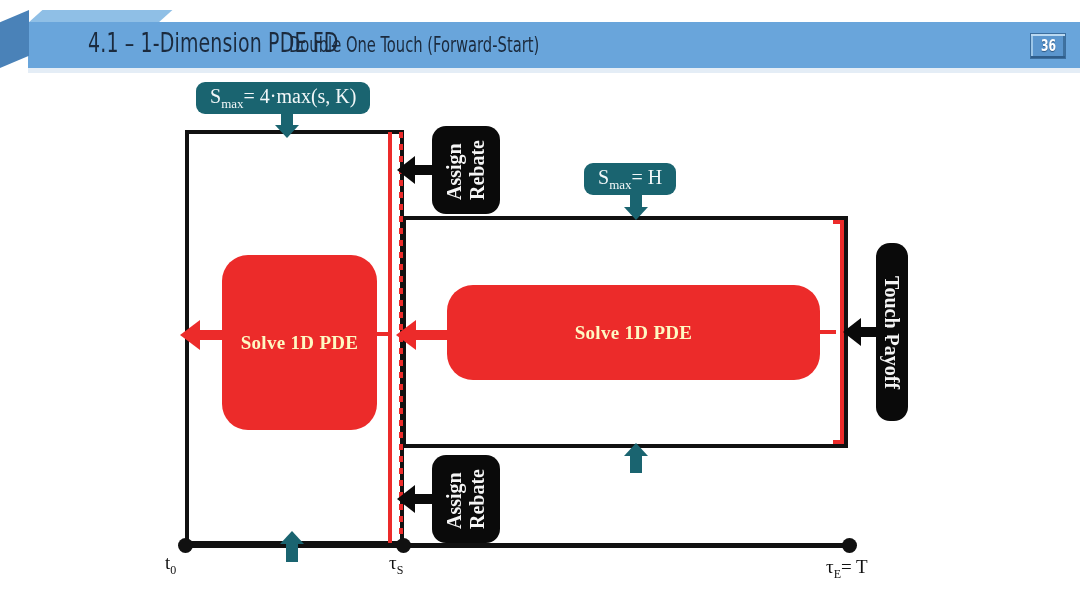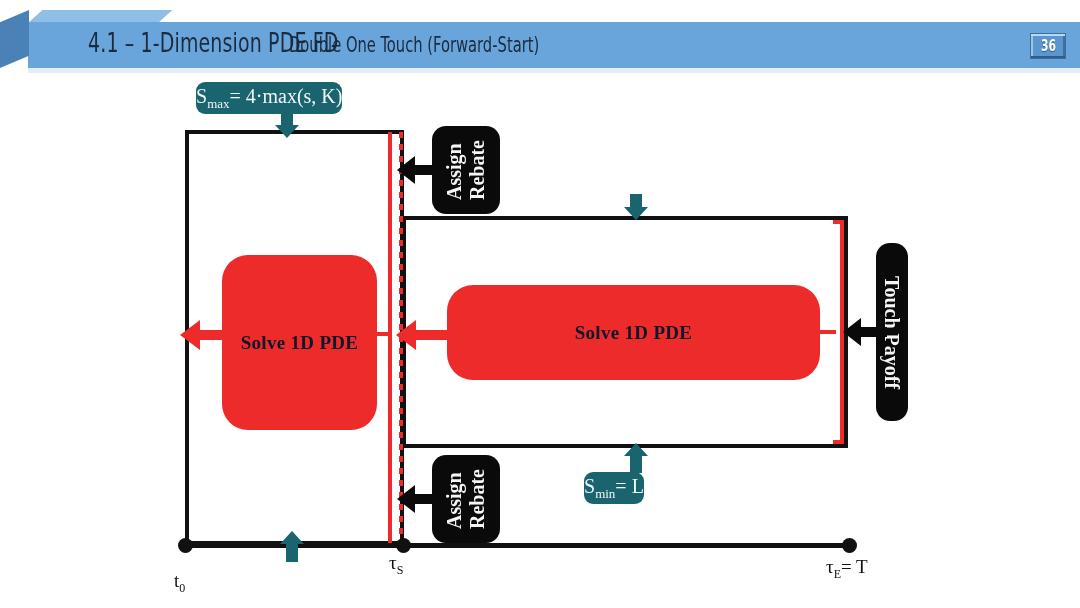--- a/index.html
+++ b/index.html
@@ -47,21 +47,21 @@
   #time-axis{position:absolute;left:185px;top:463px;width:665px;height:5px;
         background:#111111;}
   .axis-dot{position:absolute;width:15px;height:15px;border-radius:50%;
         background:#111111;}
   #dot-t0{left:178px;top:458px;}
   #dot-ts{left:396px;top:458px;}
   #dot-te{left:842px;top:458px;}
 
   .axis-label{position:absolute;font-family:"Liberation Serif",serif;
         font-size:19px;color:#111111;white-space:nowrap;}
-  #label-t0{left:174px;top:472px;margin-top:18px;}
+  #label-t0{left:165px;top:472px;}
   #label-ts{left:389px;top:472px;}
   #label-te{left:826px;top:476px;}
   .axis-label sub{font-size:12px;}
 
   
   #rect-left{position:absolute;left:185px;top:50px;width:219px;height:415px;
         border:4px solid #111111;box-sizing:border-box;background:transparent;}
   
   #rect-right{position:absolute;left:402px;top:136px;width:446px;height:232px;
         border:4px solid #111111;box-sizing:border-box;background:transparent;}
@@ -79,40 +79,40 @@
   #red-stub-right{position:absolute;left:818px;top:250px;width:18px;height:4px;
         background:#EC2B2A;}
   
   #red-stub-left{position:absolute;left:374px;top:252px;width:18px;height:4px;
         background:#EC2B2A;}
 
   
   .solve-box{position:absolute;background:#EC2B2A;border-radius:26px;
         display:flex;align-items:center;justify-content:center;}
   .solve-box span{font-family:"Liberation Serif",serif;font-weight:bold;
-        color:#0f172a;font-size:19px;letter-spacing:.3px;white-space:nowrap;}
+        color:#fef9c3;font-size:19px;letter-spacing:.3px;white-space:nowrap;}
   #solve-left{left:222px;top:175px;width:155px;height:175px;}
   #solve-right{left:447px;top:205px;width:373px;height:95px;}
 
   
   .red-arrow{position:absolute;}
   .red-arrow .shaft{position:absolute;background:#EC2B2A;}
   .red-arrow .head{position:absolute;width:0;height:0;
         border-top:15px solid transparent;border-bottom:15px solid transparent;
         border-right:20px solid #EC2B2A;}
   #arrow-left-out{left:180px;top:240px;width:50px;height:30px;}
   #arrow-left-out .shaft{left:18px;top:10px;width:34px;height:10px;}
   #arrow-left-out .head{left:0px;top:0px;}
   #arrow-right-out{left:396px;top:240px;width:58px;height:30px;}
   #arrow-right-out .shaft{left:18px;top:10px;width:42px;height:10px;}
   #arrow-right-out .head{left:0px;top:0px;}
 
   
   .teal-label{position:absolute;background:#1A6470;border-radius:9px;
-        display:flex;align-items:center;justify-content:center;padding:0 0;
+        display:flex;align-items:center;justify-content:center;padding:0 14px;
         box-sizing:border-box;}
   .teal-label span{font-family:"Liberation Serif",serif;color:#F2F7F8;
         font-size:20px;white-space:nowrap;}
   .teal-label sub{font-size:13px;}
 
   
   .teal-arrow{position:absolute;}
   .teal-arrow .shaft{position:absolute;background:#1A6470;
         left:50%;margin-left:-6px;width:12px;}
   .teal-arrow .head{position:absolute;left:50%;margin-left:-12px;width:0;height:0;
@@ -223,28 +223,28 @@
   </div>
 
   <div class="teal-label" id="lbl-smax-4max">
     <span><span>S</span><sub>max</sub><span>= 4·max(s, K)</span></span>
   </div>
   <div class="teal-arrow down" id="arr-smax-4max">
     <div class="shaft"></div>
     <div class="head"></div>
   </div>
 
+  <div class="teal-label" id="lbl-smax-h">
+    <span><span>S</span><sub>max</sub><span>= H</span></span>
+  </div>
   <div class="teal-arrow down" id="arr-smax-h">
     <div class="shaft"></div>
     <div class="head"></div>
   </div>
 
-  <div class="teal-label" id="lbl-smin-l">
-    <span><span>S</span><sub>min</sub><span>= L</span></span>
-  </div>
   <div class="teal-arrow up" id="arr-smin-l">
     <div class="shaft"></div>
     <div class="head"></div>
   </div>
 
   <div class="teal-arrow up" id="arr-smin-0">
     <div class="shaft"></div>
     <div class="head"></div>
   </div>
 

